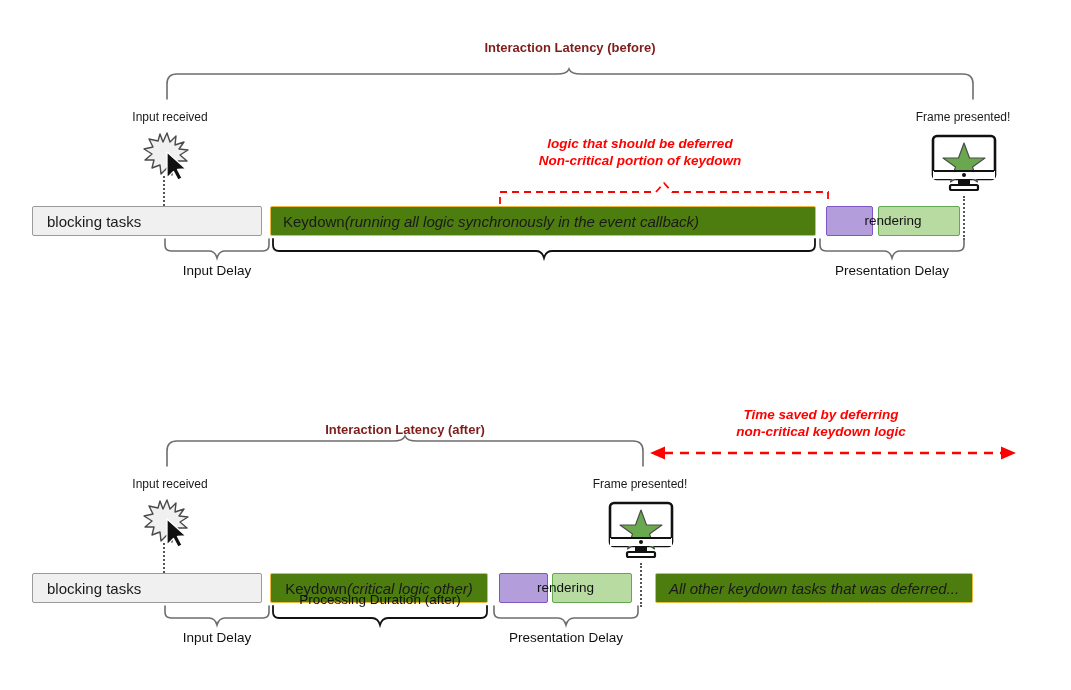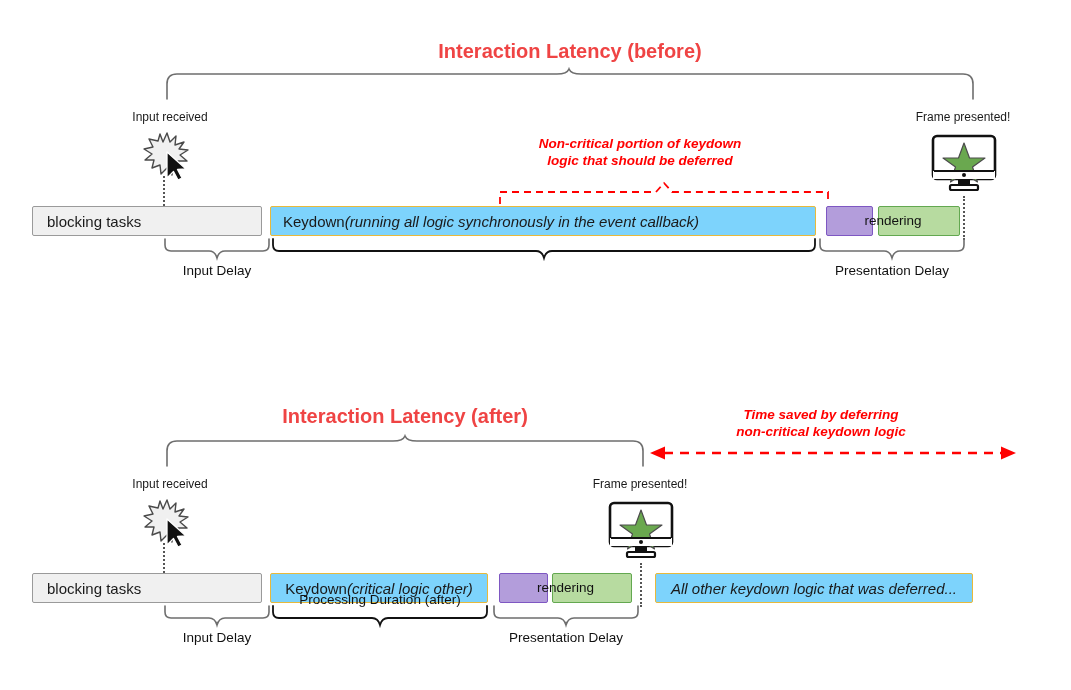--- a/index.html
+++ b/index.html
@@ -6,21 +6,21 @@
   body{
     width:1071px;height:690px;position:relative;overflow:hidden;
     font-family:"Liberation Sans","DejaVu Sans",sans-serif;
     color:#1a1a1a;
   }
   .stage{position:absolute;inset:0;}
   .abs{position:absolute;}
 
   
   .diagram-title{
-    font-size:20px;font-weight:bold;color:#ef4444;
+    font-size:13px;font-weight:bold;color:#7f1d1d;
     text-align:center;white-space:nowrap;
   }
 
   
   .caption{
     font-size:12px;color:#1a1a1a;white-space:nowrap;text-align:center;
   }
 
   
   .phase-label{
@@ -33,21 +33,21 @@
     text-align:center;line-height:1.25;white-space:nowrap;
   }
 
   
   .bar{
     box-sizing:border-box;height:30px;display:flex;align-items:center;
     border-width:1.5px;border-style:solid;border-radius:2px;
     font-size:15px;white-space:nowrap;overflow:hidden;
   }
   .bar-blocking{background:#f0f0f0;border-color:#9a9a9a;padding-left:14px;}
-  .bar-yellow{background:#7dd3fc;border-color:#e8b93b;padding-left:12px;}
+  .bar-yellow{background:#4d7c0f;border-color:#e8b93b;padding-left:12px;}
   .bar-yellow.center{padding-left:0;justify-content:center;}
   .bar-purple{background:#b39ddb;border-color:#7e57c2;}
   .bar-green{background:#b7dba0;border-color:#63a850;}
   .bar-empty{padding:0;}
 
   .bar em{font-style:italic;}
 
   
   .rendering-text{
     position:absolute;font-size:13.5px;color:#111;white-space:nowrap;
@@ -80,22 +80,22 @@
   <div class="abs" style="left:140px;top:130px;">
     <svg width="56" height="56" viewBox="0 0 56 56">
       <path d="M20,4 L23,12 L27,3 L30,12 L36,6 L35,15 L44,12 L39,19 L48,20 L40,25 L47,31 L38,31 L41,39 L33,36 L32,45 L27,38 L21,44 L20,35 L12,38 L14,30 L5,30 L12,24 L4,19 L13,17 L9,9 L18,11 Z" fill="#f0f0f0" stroke="#4a4a4a" stroke-width="1.4" stroke-linejoin="round"></path>
       <path d="M27,22 L27,48 L33.5,41.5 L38,50 L42,48 L37.5,39.5 L46,39 Z" fill="#111111" stroke="#ffffff" stroke-width="1.3" stroke-linejoin="round"></path>
     </svg>
   </div>
 
   <div class="abs guide" style="left:163px;top:176px;height:30px;"></div>
 
   <div class="abs red-note" style="left:440px;top:136px;width:400px;">
+    <div>logic that should be deferred</div>
     <div>Non-critical portion of keydown</div>
-    <div>logic that should be deferred</div>
   </div>
 
   <div class="abs" style="left:496px;top:178px;">
     <svg width="336" height="28" viewBox="0 0 336 28">
       <path d="M4,26 L4,14 L160,14 L168,5 L176,14 L332,14 L332,26" fill="none" stroke="#ff0000" stroke-width="1.8" stroke-dasharray="7,5" stroke-linecap="butt"></path>
     </svg>
   </div>
 
   <div class="abs caption" style="left:903px;top:110px;width:120px;">Frame presented!</div>
 
@@ -141,21 +141,21 @@
     </svg>
   </div>
 
   <div class="abs" style="left:818px;top:238px;">
     <svg width="148" height="22" viewBox="0 0 148 22">
       <path d="M2,1 L2,7 Q2,13 8,13 L66,13 Q72,13 74,20 Q76,13 82,13 L140,13 Q146,13 146,7 L146,1" fill="none" stroke="#6e6e6e" stroke-width="1.6" stroke-linecap="round"></path>
     </svg>
   </div>
   <div class="abs phase-label" style="left:818px;top:263px;width:148px;">Presentation Delay</div>
 
-  <div class="abs diagram-title" style="left:165px;top:405px;width:480px;">Interaction Latency (after)</div>
+  <div class="abs diagram-title" style="left:165px;top:422px;width:480px;">Interaction Latency (after)</div>
 
   <div class="abs" style="left:165px;top:435px;">
     <svg width="482" height="32" viewBox="0 0 482 32">
       <path d="M2,31 L2,16 Q2,6 12,6 L228,6 Q238,6 240,1 Q242,6 252,6 L468,6 Q478,6 478,16 L478,31" fill="none" stroke="#6e6e6e" stroke-width="1.6" stroke-linecap="round"></path>
     </svg>
   </div>
 
   <div class="abs red-note" style="left:646px;top:407px;width:350px;">
     <div>Time saved by deferring</div>
     <div>non-critical keydown logic</div>
@@ -205,21 +205,21 @@
       <em>(critical logic other)</em>
   </div>
 
   <div class="abs bar bar-purple bar-empty" style="left:499px;top:573px;width:49px;"></div>
 
   <div class="abs bar bar-green bar-empty" style="left:552px;top:573px;width:80px;"></div>
 
   <div class="rendering-text" style="left:499px;top:573px;width:133px;">rendering</div>
 
   <div class="abs bar bar-yellow center" style="left:655px;top:573px;width:318px;">
-    <em>All other keydown logic that was deferred...</em>
+    <em>All other keydown tasks that was deferred...</em>
   </div>
 
   <div class="abs" style="left:163px;top:605px;">
     <svg width="108" height="22" viewBox="0 0 108 22">
       <path d="M2,1 L2,7 Q2,13 8,13 L46,13 Q52,13 54,20 Q56,13 62,13 L100,13 Q106,13 106,7 L106,1" fill="none" stroke="#6e6e6e" stroke-width="1.6" stroke-linecap="round"></path>
     </svg>
   </div>
   <div class="abs phase-label" style="left:163px;top:630px;width:108px;">Input Delay</div>
 
   <div class="abs" style="left:271px;top:605px;">

